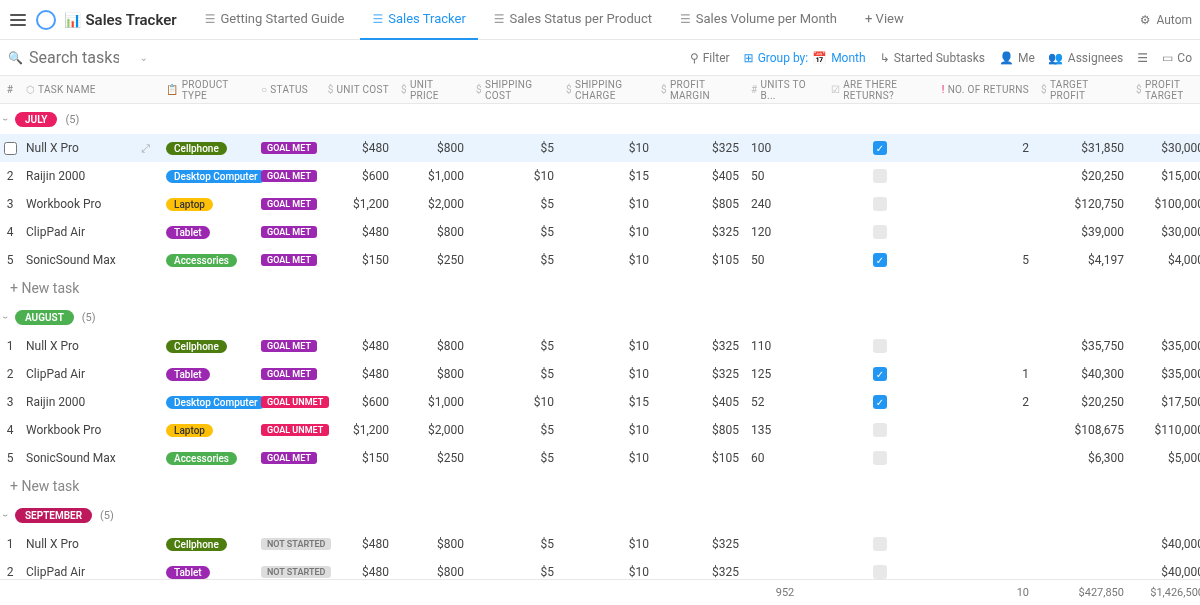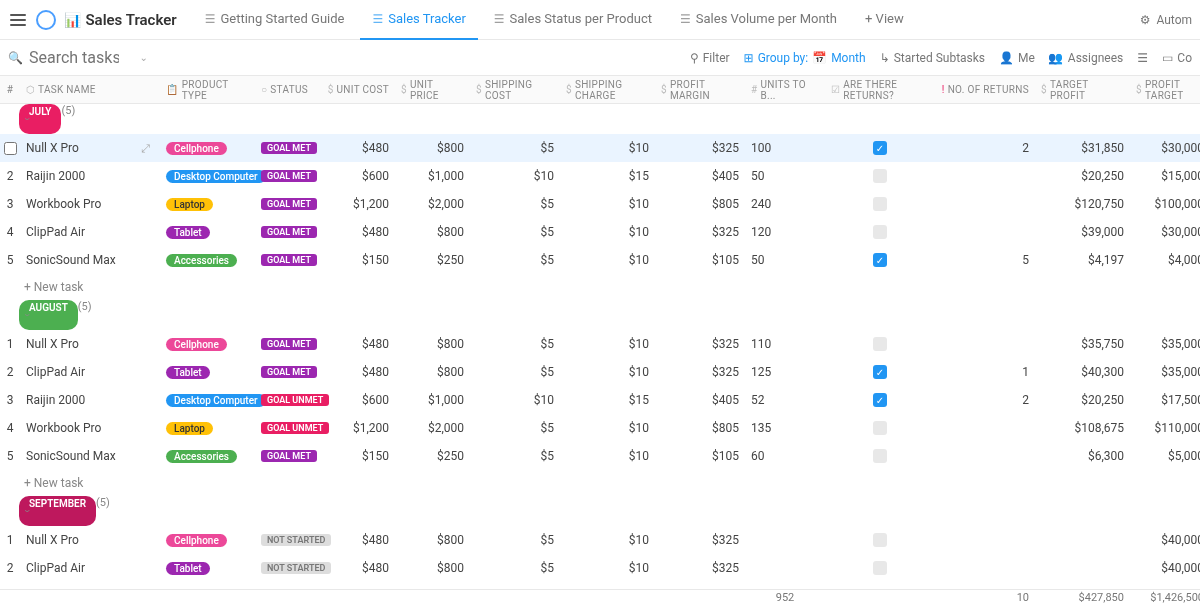--- a/index.html
+++ b/index.html
@@ -30,44 +30,44 @@
 .c-ucost{width:75px;justify-content:flex-end}
 .c-uprice{width:75px;justify-content:flex-end}
 .c-scost{width:90px;justify-content:flex-end}
 .c-scharge{width:95px;justify-content:flex-end}
 .c-margin{width:90px;justify-content:flex-end}
 .c-units{width:80px}
 .c-returns{width:110px;justify-content:center}
 .c-nret{width:100px;justify-content:flex-end}
 .c-tprofit{width:95px;justify-content:flex-end}
 .c-ptarget{width:80px;justify-content:flex-end}
-.group-row{display:flex;height:30px;padding-left:16px;cursor:pointer}
+.group-row{display:flex;align-items:center;height:30px;padding-left:4px;gap:8px;cursor:pointer}
 .chevron{font-size:10px;color:#888;transform:rotate(90deg);display:inline-block}
 .month-pill{padding:2px 10px;border-radius:10px;font-size:10px;font-weight:600;color:#fff}
 .july{background:#e91e63}
 .august{background:#4caf50}
 .september{background:#be185d}
 .count{color:#888;font-size:11px}
 .data-row{display:flex;align-items:center;height:28px;font-size:12px;color:#444}
 .data-row.sel{background:#eaf4ff}
 .prod-pill{padding:1px 8px;border-radius:9px;font-size:10px;color:#fff;font-weight:500;white-space:nowrap}
-.cellphone{background:#ec4899}
+.cellphone{background:#4d7c0f}
 .desktop{background:#2196f3}
 .laptop{background:#ffc107;color:#333}
 .tablet{background:#9c27b0}
 .accessories{background:#4caf50}
 .stat-pill{padding:1px 6px;border-radius:3px;font-size:9px;font-weight:600;white-space:nowrap}
 .goal-met{background:#9c27b0;color:#fff}
 .goal-unmet{background:#e91e63;color:#fff}
 .not-started{background:#ddd;color:#777}
 .checkbox{width:14px;height:14px;border-radius:3px;display:flex;align-items:center;justify-content:center;font-size:10px}
 .checked{background:#2196f3;color:#fff}
 .unchecked{background:#e8e8e8}
-.new-task{padding:6px 24px;font-size:12px;color:#888;cursor:pointer}
-.footer-row{display:flex;height:16px;border-top:1px solid #e8e8e8;font-size:11px;color:#777;align-items:center;position:fixed;bottom:0;left:0;right:0;background:#fff}
+.new-task{padding:6px 10px;font-size:14px;color:#888;cursor:pointer}
+.footer-row{display:flex;height:26px;border-top:1px solid #e8e8e8;font-size:11px;color:#777;align-items:center;position:fixed;bottom:0;left:0;right:0;background:#fff}
 .hi{font-size:10px;color:#bbb}
 .expand-icon{font-size:11px;color:#aaa;margin-left:auto;margin-right:4px}
 </style>
 </head>
 <body>
 
 <div class="topbar">
   <div class="hamburger">
       <span></span>
       <span></span>

